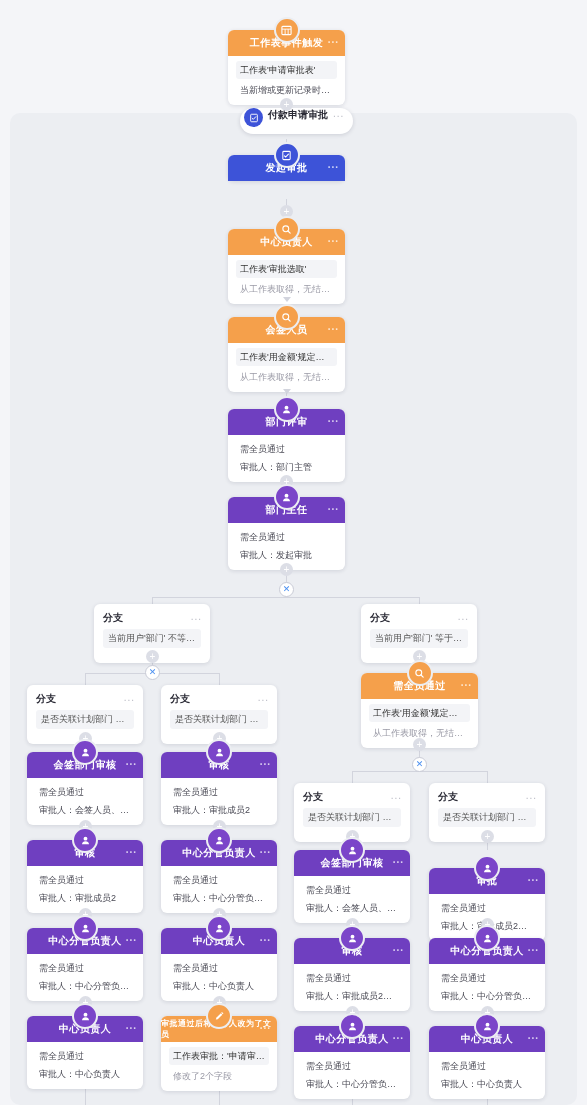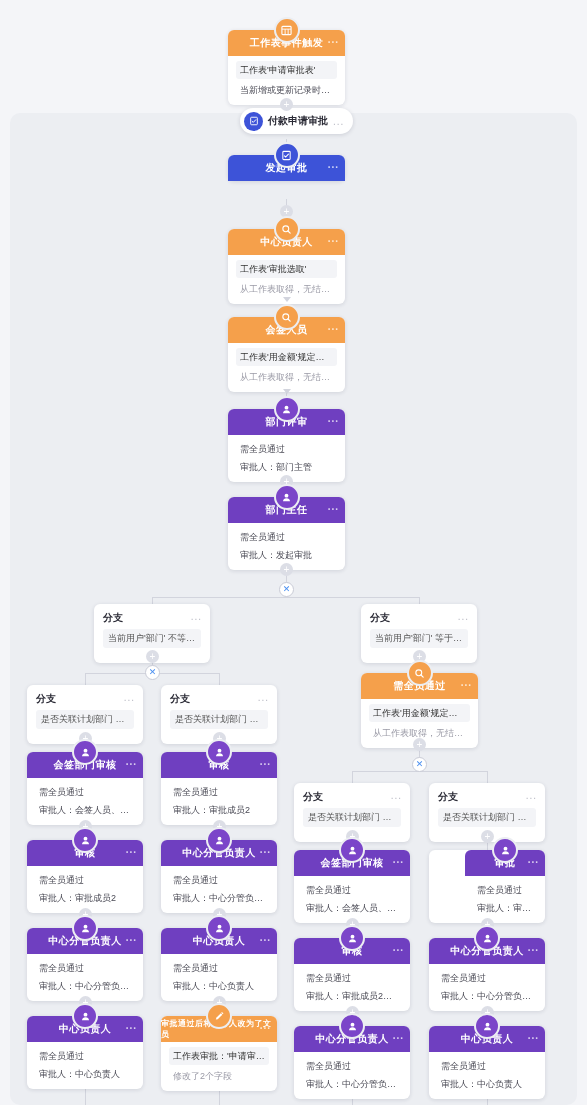--- a/index.html
+++ b/index.html
@@ -62,21 +62,21 @@
   }
   .branch-title{ font-size:10px; font-weight:bold; color:#2b2b36; margin-bottom:4px; }
   .branch-cond{
     font-size:9px; color:#555; background:#f3f4f7; border-radius:3px;
     padding:3px 5px; white-space:nowrap; overflow:hidden; text-overflow:ellipsis;
   }
   
   .pill{
     position:absolute; height:26px; background:#fff; border-radius:13px;
     box-shadow:0 1px 4px rgba(25,32,62,.15);
-    display:flex; align-items:center; gap:5px; padding:0 9px 0 4px;
+    display:flex; gap:5px; padding:0 9px 0 4px;
   }
   .pill .ic{
     width:19px; height:19px; border-radius:50%; background:#3d53d8;
     display:flex; align-items:center; justify-content:center; color:#fff; font-size:9px;
   }
   .pill .tx{ font-size:10px; font-weight:bold; color:#2b2b36; }
   .pill .dd{ color:#b9bac4; font-size:10px; letter-spacing:1px; }
   
   .vline{ position:absolute; width:1px; background:#d2d4dd; }
   .hline{ position:absolute; height:1px; background:#d2d4dd; }
@@ -507,21 +507,21 @@
       </span>
     <span>中心分管负责人</span>
     <span class="dots">...</span>
   </div>
   <div class="node-body">
     <div class="row">需全员通过</div>
     <div class="row">审批人：中心分管负责人</div>
   </div>
 </div>
 
-<div class="node" style="left:429px; top:850px; width:116px;padding-left:36px;">
+<div class="node" style="left:429px; top:868px; width:116px;">
   <div class="node-head h-purple">
     <span class="badge b-purple">
         <svg width="11" height="11" viewBox="0 0 12 12">
           <circle cx="6" cy="4" r="2.1" fill="#fff"></circle>
           <path d="M2.2 10c0-2.1 1.7-3.3 3.8-3.3S9.8 7.9 9.8 10z" fill="#fff"></path>
         </svg>
       </span>
     <span>审批</span>
     <span class="dots">...</span>
   </div>

